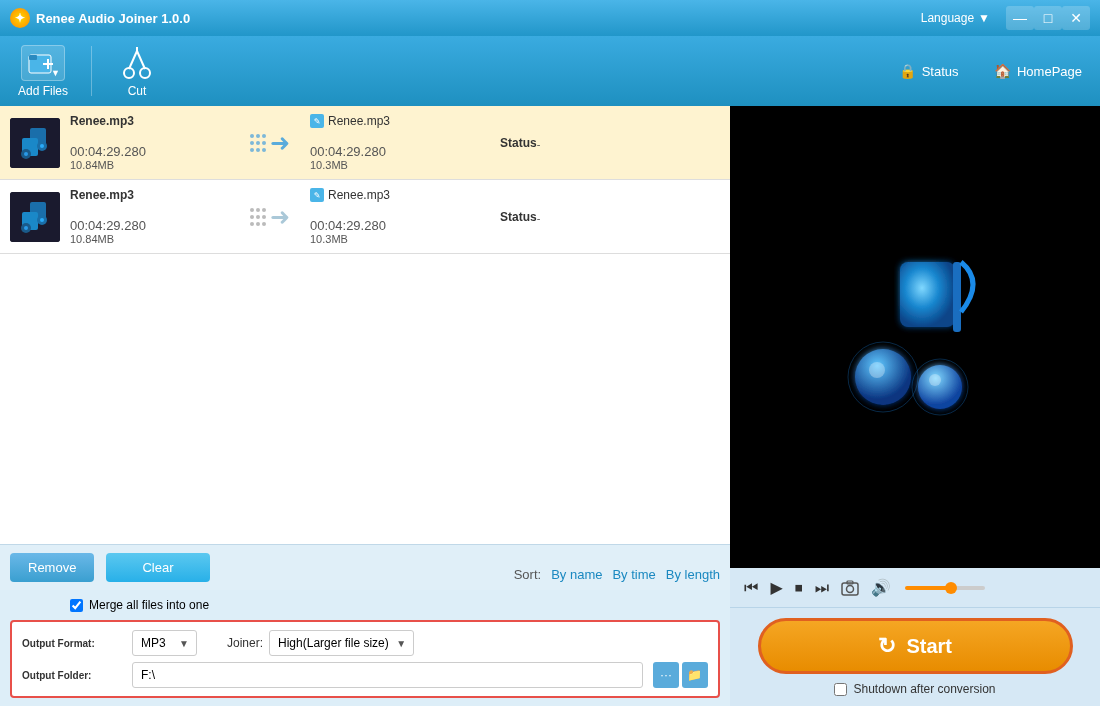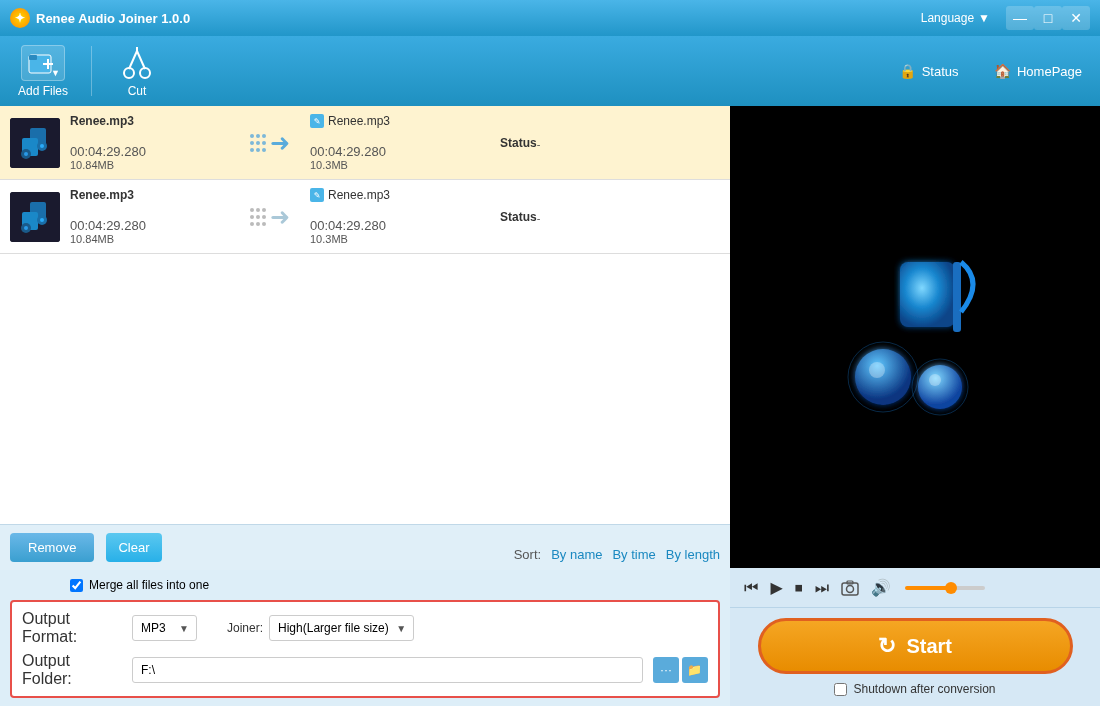--- a/index.html
+++ b/index.html
@@ -159,21 +159,21 @@
       border-top: 1px solid #c0d8e8;
     }
     .btn-remove {
       background: linear-gradient(to bottom, #6ab8e8, #3a9fd0);
       border: none; color: white; padding: 7px 18px;
       border-radius: 4px; cursor: pointer; font-size: 13px;
       font-weight: 500;
     }
     .btn-clear {
       background: linear-gradient(to bottom, #5bc8f0, #28b0e8);
-      border: none; color: white; padding: 7px 12px;
+      border: none; color: white; padding: 7px 36px;
       border-radius: 4px; cursor: pointer; font-size: 13px;
       font-weight: 500;
     }
     .sort-area {
       margin-left: auto;
       display: flex; align-items: center; gap: 10px;
     }
     .sort-label { color: #555; font-size: 13px; }
     .sort-btn { color: #1a88c0; cursor: pointer; font-size: 13px; text-decoration: none; }
 
@@ -191,21 +191,21 @@
     .output-settings {
       border: 2px solid #e8504a;
       border-radius: 4px;
       padding: 8px 10px;
       background: white;
     }
     .settings-row {
       display: flex; align-items: center; gap: 10px; margin-bottom: 6px;
     }
     .settings-row:last-child { margin-bottom: 0; }
-    .settings-label { width: 100px; font-size: 16px; color: #333; font-weight: 400; }
+    .settings-label { width: 100px; font-size: 10px; color: #333; font-weight: 700; }
     .select-wrapper {
       position: relative; display: inline-block;
     }
     .select-wrapper::after {
       content: '▼';
       position: absolute; right: 8px; top: 50%; transform: translateY(-50%);
       font-size: 10px; color: #555; pointer-events: none;
     }
     .select-wrapper select {
       padding: 5px 24px 5px 8px;

